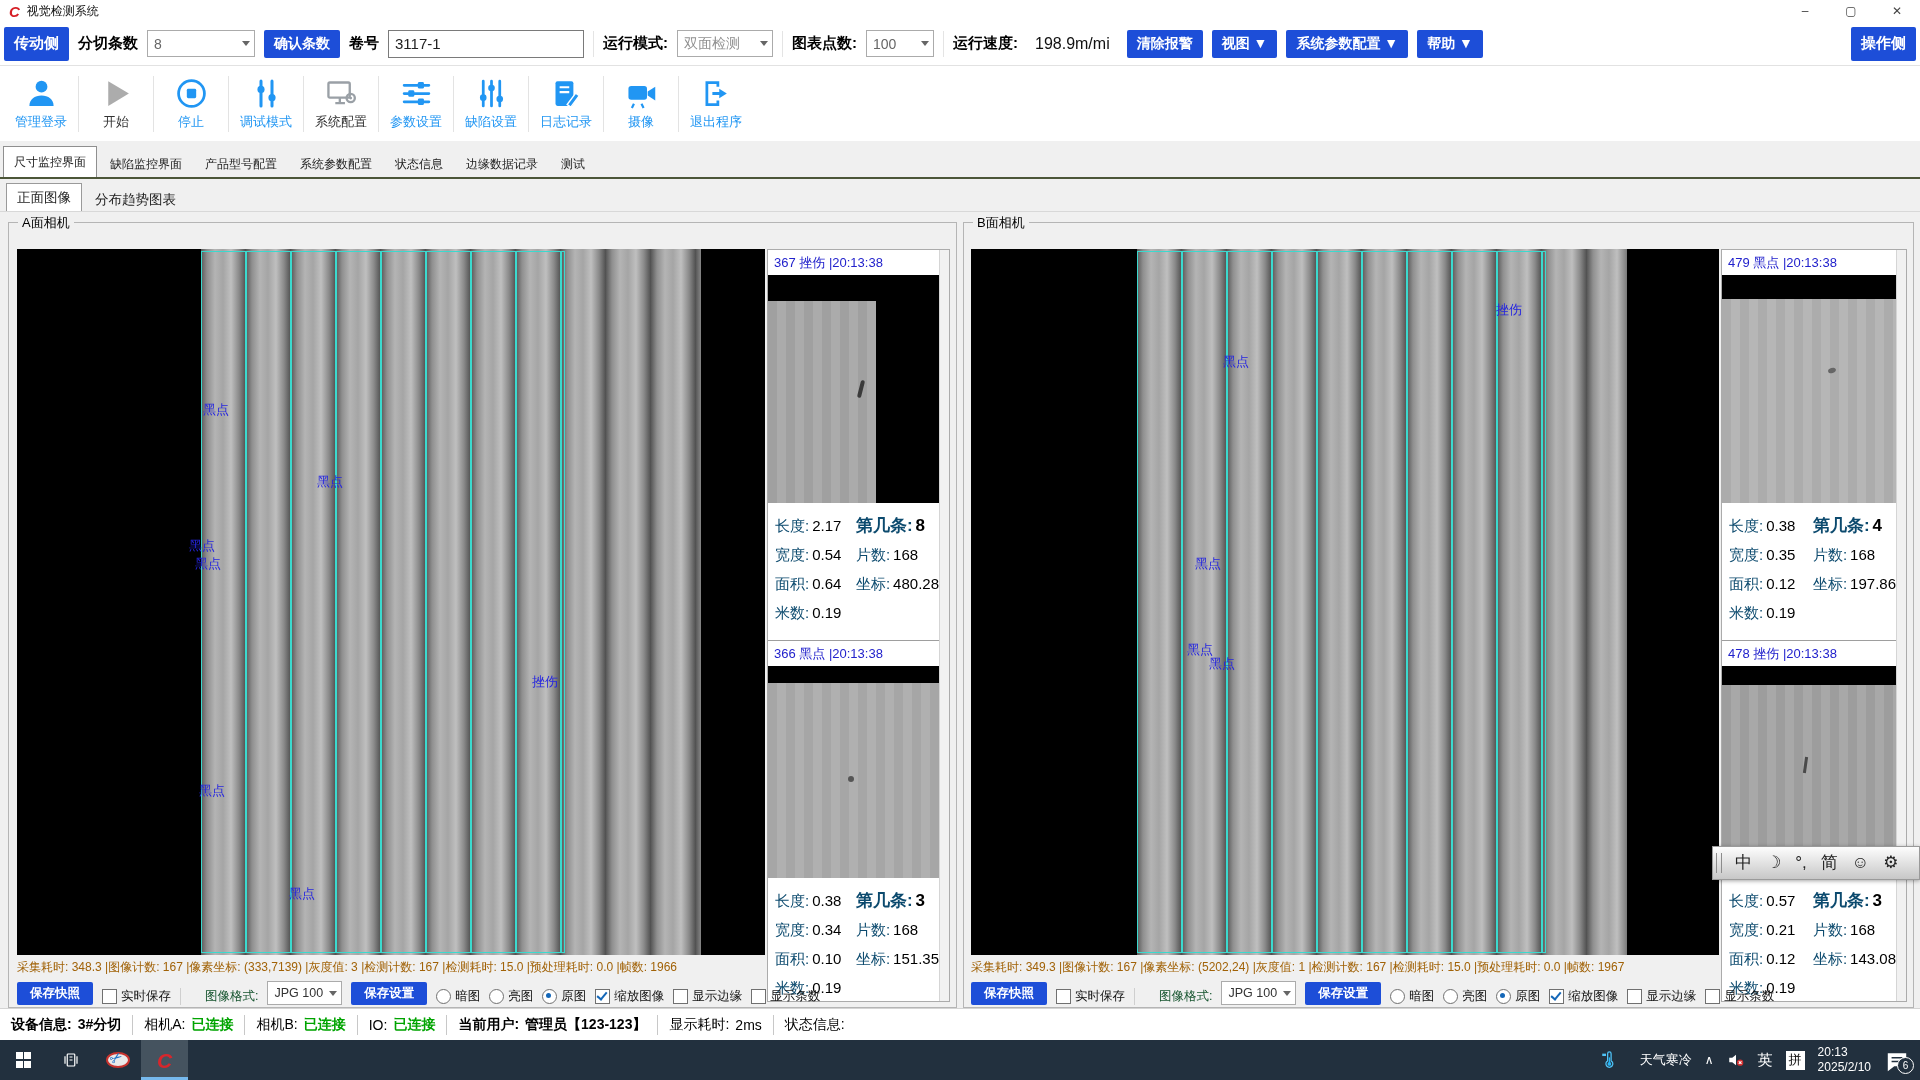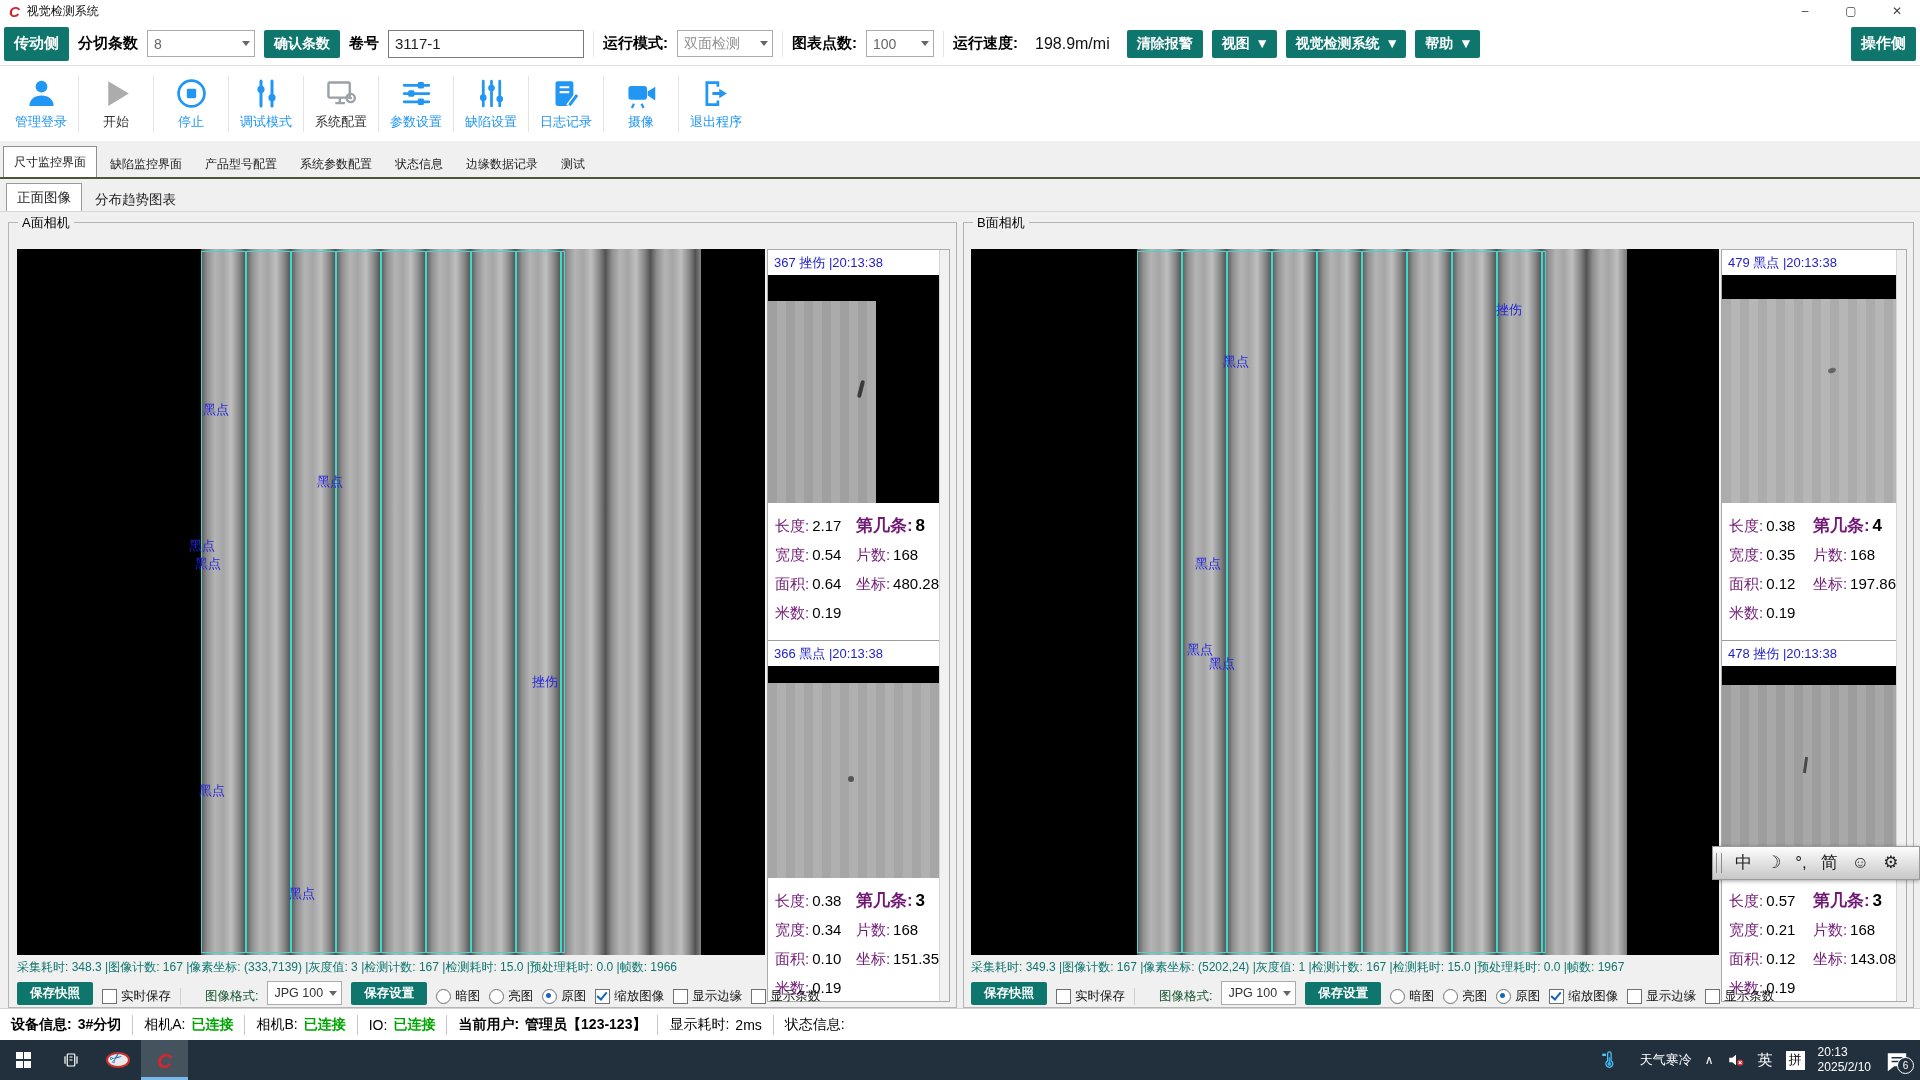--- a/index.html
+++ b/index.html
@@ -6,21 +6,21 @@
   body{width:1920px;height:1080px;position:relative;overflow:hidden;background:#F0F0F0;
        font-family:"Liberation Sans","DejaVu Sans",sans-serif;color:#000;-webkit-font-smoothing:antialiased}
   
   .titlebar{position:absolute;top:0;left:0;right:0;height:22px;background:#fff;display:flex;align-items:center;border-bottom:1px solid #ECECEC}
   .app-ico{margin:0 7px 0 9px;color:#D61F26;font-weight:bold;font-style:italic;font-size:15px;line-height:1}
   .title-text{font-size:12px;color:#111}
   .win-btns{margin-left:auto;display:flex}
   .win-btn{width:46px;height:22px;text-align:center;line-height:22px;font-size:12px;color:#444}
   
   .toolbar{position:absolute;top:22px;left:0;right:0;height:43px;background:#fff;border-bottom:1px solid #E2E2E2;display:flex;align-items:center;gap:9px;padding-right:4px}
-  .btn-blue{background:#0f766e;color:#fff;border:none;font-weight:bold;font-size:14px;height:28px;padding:0 10px;border-radius:2px;font-family:Liberation Mono, monospace}
+  .btn-blue{background:#1d4ed8;color:#fff;border:none;font-weight:bold;font-size:14px;height:28px;padding:0 10px;border-radius:2px;font-family:Liberation Sans, sans-serif}
   .side-btn{height:34px;font-size:15px;margin-left:4px}
   .tb-label{font-size:15px;font-weight:bold;white-space:nowrap}
   .combo{display:inline-flex;align-items:center;justify-content:space-between;background:#fff;border:1px solid #ABABAB;height:25px;padding:0 4px 0 6px;font-size:14px;color:#666}
   .carr{width:0;height:0;border-left:4px solid transparent;border-right:4px solid transparent;border-top:5px solid #666;margin-left:6px}
   .txt-input{height:26px;border:1px solid #7A7A7A;font-size:15px;padding:0 6px;width:182px;font-family:inherit;color:#222}
   .speed-val{font-size:16px;color:#111;background:#fff;padding:2px 8px}
   .vdiv{width:1px;height:26px;background:#E4E4E4}
   
   .actionbar{position:absolute;top:66px;left:0;right:0;height:75px;background:#fff;display:flex;align-items:center;padding-left:8px}
   .action{width:66px;display:flex;flex-direction:column;align-items:center;gap:3px;cursor:default}
@@ -64,24 +64,24 @@
   .thumb.b1::before{left:0;top:24px;right:0;bottom:0;background:repeating-linear-gradient(90deg,#ACACAC 0 9px,#B6B6B6 9px 18px)}
   .thumb.b1::after{left:61%;top:41%;width:8px;height:5px;border-radius:50%;background:#666;transform:rotate(-18deg)}
   .thumb.b2::before{left:0;top:19px;right:0;bottom:0;background:repeating-linear-gradient(90deg,#9D9D9D 0 9px,#A8A8A8 9px 18px)}
   .thumb.b2::after{left:47%;top:43%;width:3px;height:16px;background:#4A4A4A;transform:rotate(8deg)}
   .info{display:flex;padding:8px 0 0 7px;font-size:15px}
   .icol{display:flex;flex-direction:column}
   .icol:first-child{width:86px}
   .icol:last-child{flex:1}
   .irow{height:29px;line-height:29px;white-space:nowrap}
   .irow.big{font-weight:bold;font-size:17px}
-  .ilab{color:#701a75;margin-right:3px}
+  .ilab{color:#0c4a6e;margin-right:3px}
   .ival{color:#000}
   
-  .stats{position:absolute;left:8px;top:736px;width:748px;height:20px;font-size:12px;color:#0f766e;white-space:nowrap;overflow:hidden}
+  .stats{position:absolute;left:8px;top:736px;width:748px;height:20px;font-size:12px;color:#a16207;white-space:nowrap;overflow:hidden}
   #gboxB .stats{left:7px}
   .ctrl-row{position:absolute;left:8px;top:756px;width:748px;height:26px;display:flex;align-items:flex-end;gap:9px;font-size:12.5px;white-space:nowrap}
   #gboxB .ctrl-row{left:7px}
   .btn-sm{height:23px;font-size:12.5px;padding:0 13px}
   .chk{display:inline-flex;align-items:center;color:#111}
   .cbox{width:13px;height:13px;border:1px solid #707070;background:#fff;display:inline-block;margin-right:4px;position:relative;flex:none}
   .cbox.checked::after{content:"";position:absolute;left:3px;top:0;width:4px;height:8px;border-right:2px solid #1467B8;border-bottom:2px solid #1467B8;transform:rotate(40deg)}
   .rad{width:13px;height:13px;border:1px solid #707070;border-radius:50%;background:#fff;display:inline-block;margin-right:4px;position:relative;flex:none}
   .rad.checked::after{content:"";position:absolute;left:3px;top:3px;width:5px;height:5px;border-radius:50%;background:#1467B8}
   .fmt-label{border-left:1px solid #CFCFCF;padding-left:24px;color:#14532d}
@@ -150,21 +150,21 @@
   <span class="tb-label">图表点数:</span>
   <span class="combo" style="width:56px">
     <span>100</span>
       <span class="carr"></span>
   </span>
   <span class="vdiv"></span>
   <span class="tb-label">运行速度:</span>
   <span class="speed-val">198.9m/mi</span>
   <button class="btn-blue">清除报警</button>
   <button class="btn-blue">视图 ▼</button>
-  <button class="btn-blue">视觉检测系统 ▼</button>
+  <button class="btn-blue">系统参数配置 ▼</button>
   <button class="btn-blue">帮助 ▼</button>
   <button class="btn-blue side-btn" style="margin-left:auto">操作侧</button>
 </div>
 
 <div class="actionbar">
     <div class="action">
       <div class="action-icon"><svg viewBox="0 0 24 24">
           <circle cx="12" cy="7" r="4.3" fill="#2196F3"></circle>
           <path d="M3.2 21c0-4.8 3.9-7.6 8.8-7.6s8.8 2.8 8.8 7.6z" fill="#2196F3"></path>
         </svg></div>

